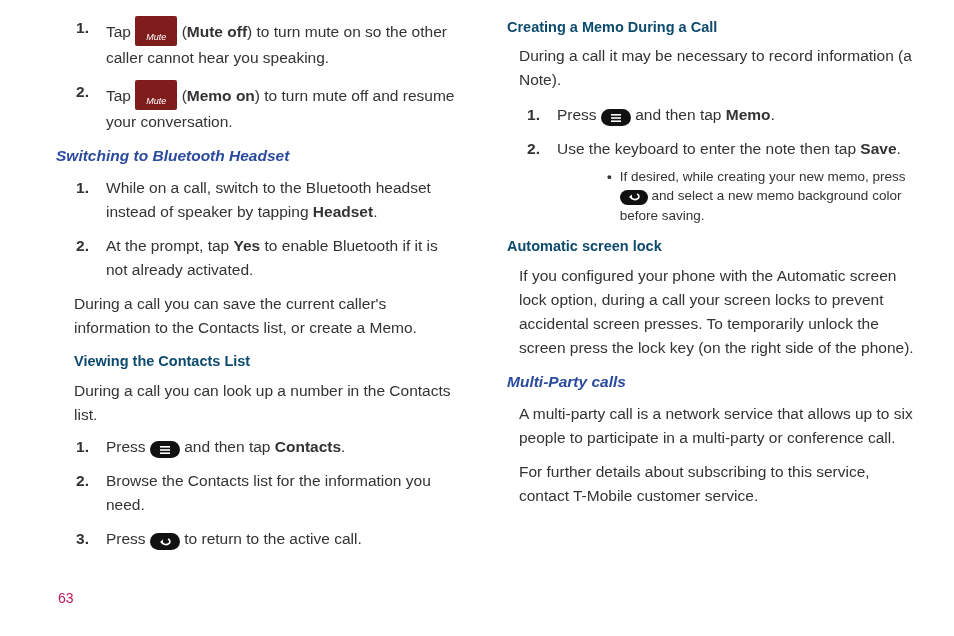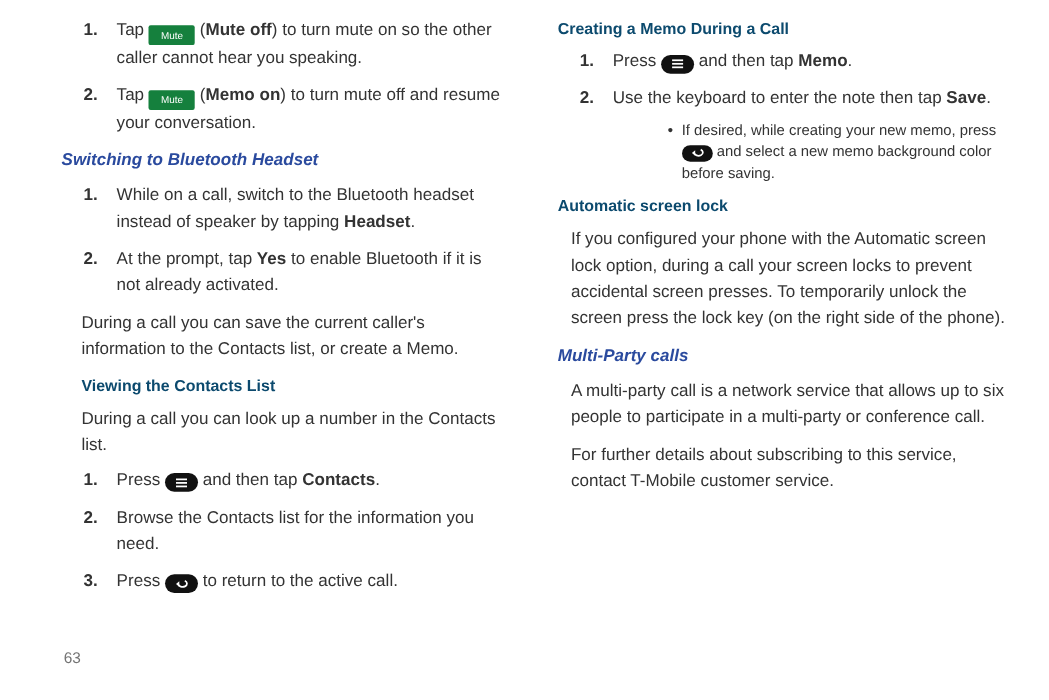--- a/index.html
+++ b/index.html
@@ -71,27 +71,28 @@
   }
 
   .bold { font-weight: 700; }
 
   .btn-mute {
     display: inline-flex;
     align-items: center;
     justify-content: center;
     width: 42px;
     height: 17px;
-    background: #15803d;
+    background: #7f1d1d;
     color: #fff;
     font-size: 9px;
     border-radius: 2px;
     vertical-align: -3px;
     line-height: 1;
-    padding-top: 1px;
+    padding-top: 13px;
+    font-style: italic;
   }
   .icon-pill {
     display: inline-flex;
     align-items: center;
     justify-content: center;
     width: 30px;
     height: 17px;
     background: #111;
     border-radius: 9px;
     vertical-align: -3px;
@@ -105,21 +106,21 @@
     font-size: 13.5px;
     line-height: 1.45;
   }
   .sub-bullet .dot { font-weight: 700; }
 
   .page-num {
     position: absolute;
     left: 58px;
     bottom: 30px;
     font-size: 14px;
-    color: #737373;
+    color: #be185d;
   }
 </style>
 </head>
 <body>
 
 <div class="page">
   <div class="columns">
 
     <div class="col col-left">
 
@@ -173,20 +174,21 @@
               </svg>
           </span>
           <span> to return to the active call.</span>
         </li>
       </ol>
     </div>
 
     <div class="col col-right">
 
       <div class="h-blue-small" style="margin-top:0">Creating a Memo During a Call</div>
+      <div class="para-right">During a call it may be necessary to record information (a Note).</div>
       <ol class="steps">
         <li>
           <span>Press </span>
           <span class="icon-pill">
             <svg width="14" height="10" viewBox="0 0 14 10">
                 <rect x="2" y="1" width="10" height="1.6" fill="#fff"></rect>
                 <rect x="2" y="4.2" width="10" height="1.6" fill="#fff"></rect>
                 <rect x="2" y="7.4" width="10" height="1.6" fill="#fff"></rect>
               </svg>
           </span>

